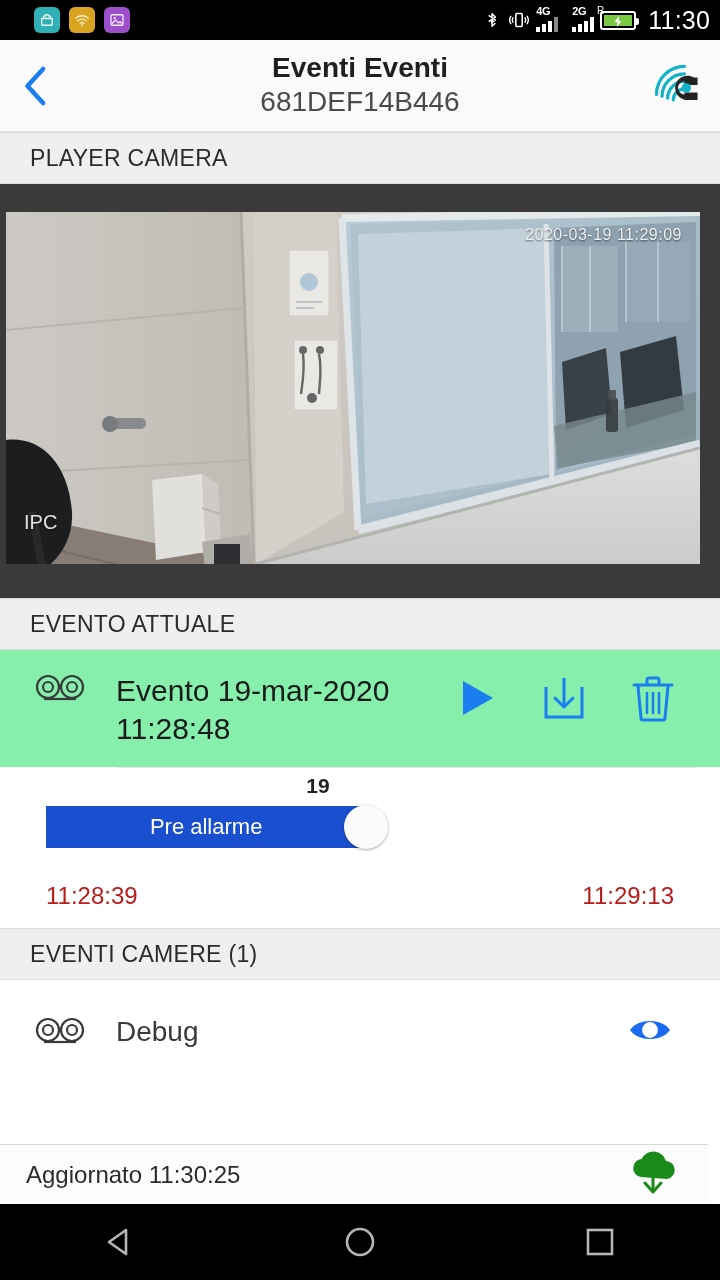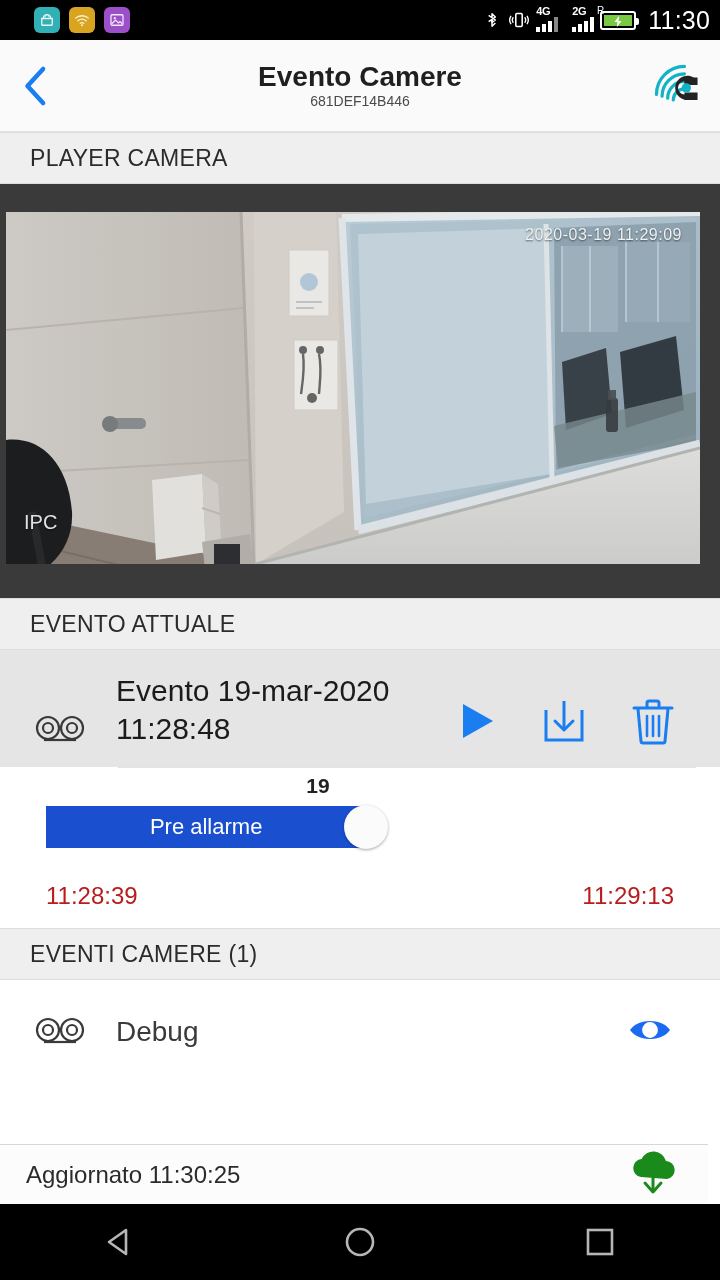--- a/index.html
+++ b/index.html
@@ -36,38 +36,38 @@
   .clock { font-size:25px; color:#fff; margin-left:6px; letter-spacing:.2px; }
 
   
   .appbar {
     height:92px; background:#fafafa; display:flex; align-items:center;
     position:relative; border-bottom:1px solid #e2e2e2;
   }
   .back-btn { width:72px; display:flex; align-items:center; justify-content:center; }
   .title-wrap { position:absolute; left:0; right:0; text-align:center; pointer-events:none; }
   .title { font-size:28px; font-weight:bold; color:#1f1f1f; line-height:1.15; }
-  .subtitle { font-size:14px; color:#4a4a4a; line-height:1.25; }
+  .subtitle { font-size:28px; color:#4a4a4a; line-height:1.25; }
   .logo-btn { margin-left:auto; width:86px; display:flex; align-items:center; justify-content:center; }
 
   
   .section { height:52px; background:#efefef; display:flex; align-items:center;
              padding-left:30px; border-top:1px solid #dcdcdc; border-bottom:1px solid #dcdcdc; }
   .section-title { font-size:23px; color:#2b2b2b; letter-spacing:.3px; }
 
   
   .player { background:#3a3a3a; padding:28px 0 34px 0; }
   .video { position:relative; width:694px; height:352px; margin:0 6px; overflow:hidden; background:#9aa0a0; }
   .vid-ts { position:absolute; top:14px; right:18px; font-size:16px; color:#eef2f2;
             letter-spacing:.5px; text-shadow:0 1px 2px rgba(0,0,0,.55); z-index:9; }
   .vid-tag { position:absolute; left:18px; bottom:30px; font-size:20px; color:#dfe3e3;
              text-shadow:0 1px 2px rgba(0,0,0,.5); z-index:9; }
 
   
-  .evrow { display:flex; align-items:flex-end; background:#e5e5e5; padding:22px 24px 20px 24px; min-height:108px; }
+  .evrow { display:flex; align-items:flex-start; background:#86efac; padding:22px 24px 20px 24px; min-height:108px; }
   .reel { width:72px; flex:0 0 72px; display:flex; align-items:center; justify-content:center; }
   .ev-text { font-size:30px; color:#1b1b1b; line-height:1.25; flex:1; padding-left:20px; }
   .ev-actions { display:flex; align-items:center; gap:42px; padding-right:20px; }
   .act { display:flex; align-items:center; justify-content:center; }
   .divider { height:1px; background:#e3e3e3; margin:0 24px 0 118px; }
 
   
   .timeline { background:#fff; padding:6px 46px 18px 46px; }
   .tl-value { text-align:center; font-size:21px; font-weight:bold; color:#222; margin-bottom:8px;
               position:relative; left:-42px; }
@@ -164,21 +164,21 @@
     </div>
   </div>
 
   <div class="appbar">
     <div class="back-btn">
       <svg width="34" height="46" viewBox="0 0 24 32">
         <path d="M17 4L6 16l11 12" fill="none" stroke="#1a7df0" stroke-width="3.2" stroke-linecap="round" stroke-linejoin="round"></path>
       </svg>
     </div>
     <div class="title-wrap">
-      <div class="title">Evento Camere</div>
+      <div class="title">Eventi Eventi</div>
       <div class="subtitle">681DEF14B446</div>
     </div>
     <div class="logo-btn">
       <svg width="56" height="58" viewBox="0 0 60 62">
         <g fill="none" stroke="#12b3c6" stroke-width="3.4" stroke-linecap="round">
           <path d="M8 40 A30 30 0 0 1 38 10"></path>
           <path d="M14 42 A24 24 0 0 1 38 18"></path>
           <path d="M20 44 A18 18 0 0 1 38 26"></path>
           <path d="M26 46 A12 12 0 0 1 38 34"></path>
         </g>

